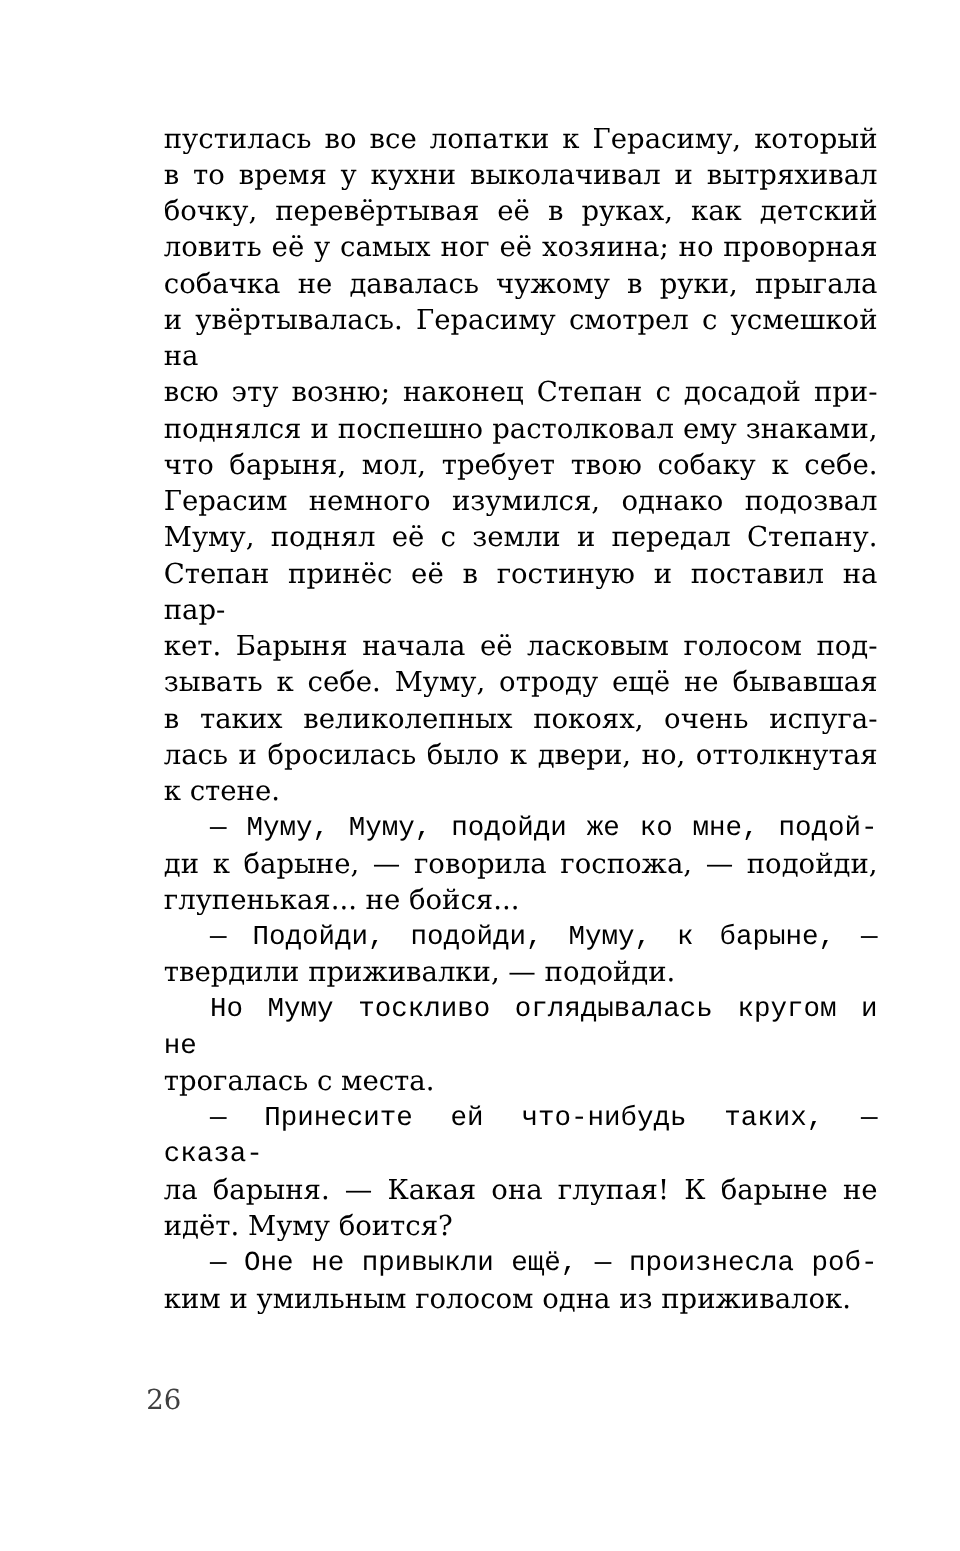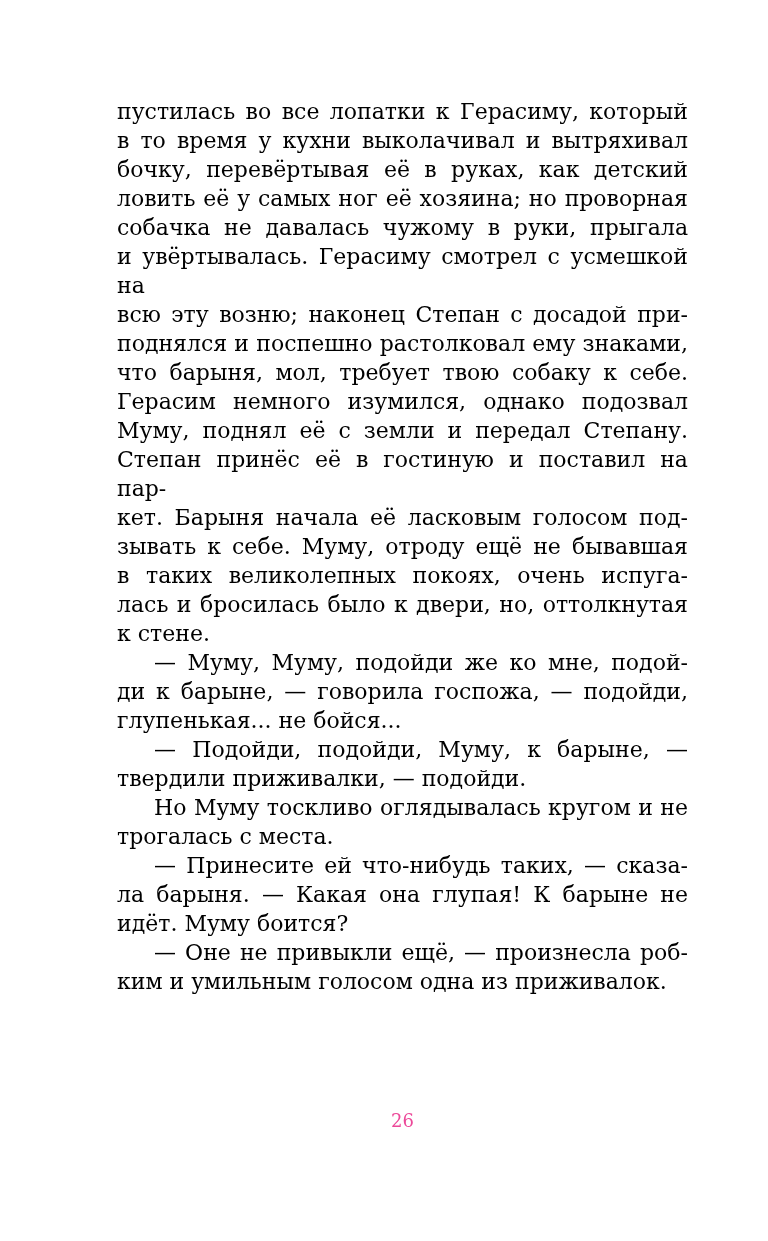--- a/index.html
+++ b/index.html
@@ -17,51 +17,52 @@
   }
   .book-page {
     position: absolute;
     left: 0; top: 0;
     width: 768px;
     height: 1241px;
     background: #ffffff;
   }
   .text-block {
     position: absolute;
-    left: 117px;
+    left: 131px;
     top: 97px;
     width: 571px;
     font-size: 22px;
     line-height: 29px;
     color: #000000;
   }
   .paragraph {
     margin: 0;
     padding: 0;
   }
   .line {
     text-align: justify;
     text-align-last: justify;
     white-space: normal;
   }
   .line.last {
     text-align-last: left;
   }
   .line.indent {
     text-indent: 37px;
+    font-family: Liberation Mono, monospace;
   }
   .page-number {
     position: absolute;
     left: 117px;
     top: 1106px;
     width: 571px;
-    text-align: center;
-    font-size: 18px;
+    text-align: left;
+    font-size: 22px;
     line-height: 29px;
-    color: #ec4899;
+    color: #404040;
   }
 </style>
 </head>
 <body>
 
 <div class="book-page">
   <div class="text-block">
       <div class="paragraph">
         <div class="line">пустилась во все лопатки к Герасиму, который</div>
         <div class="line">в то время у кухни выколачивал и вытряхивал</div>

